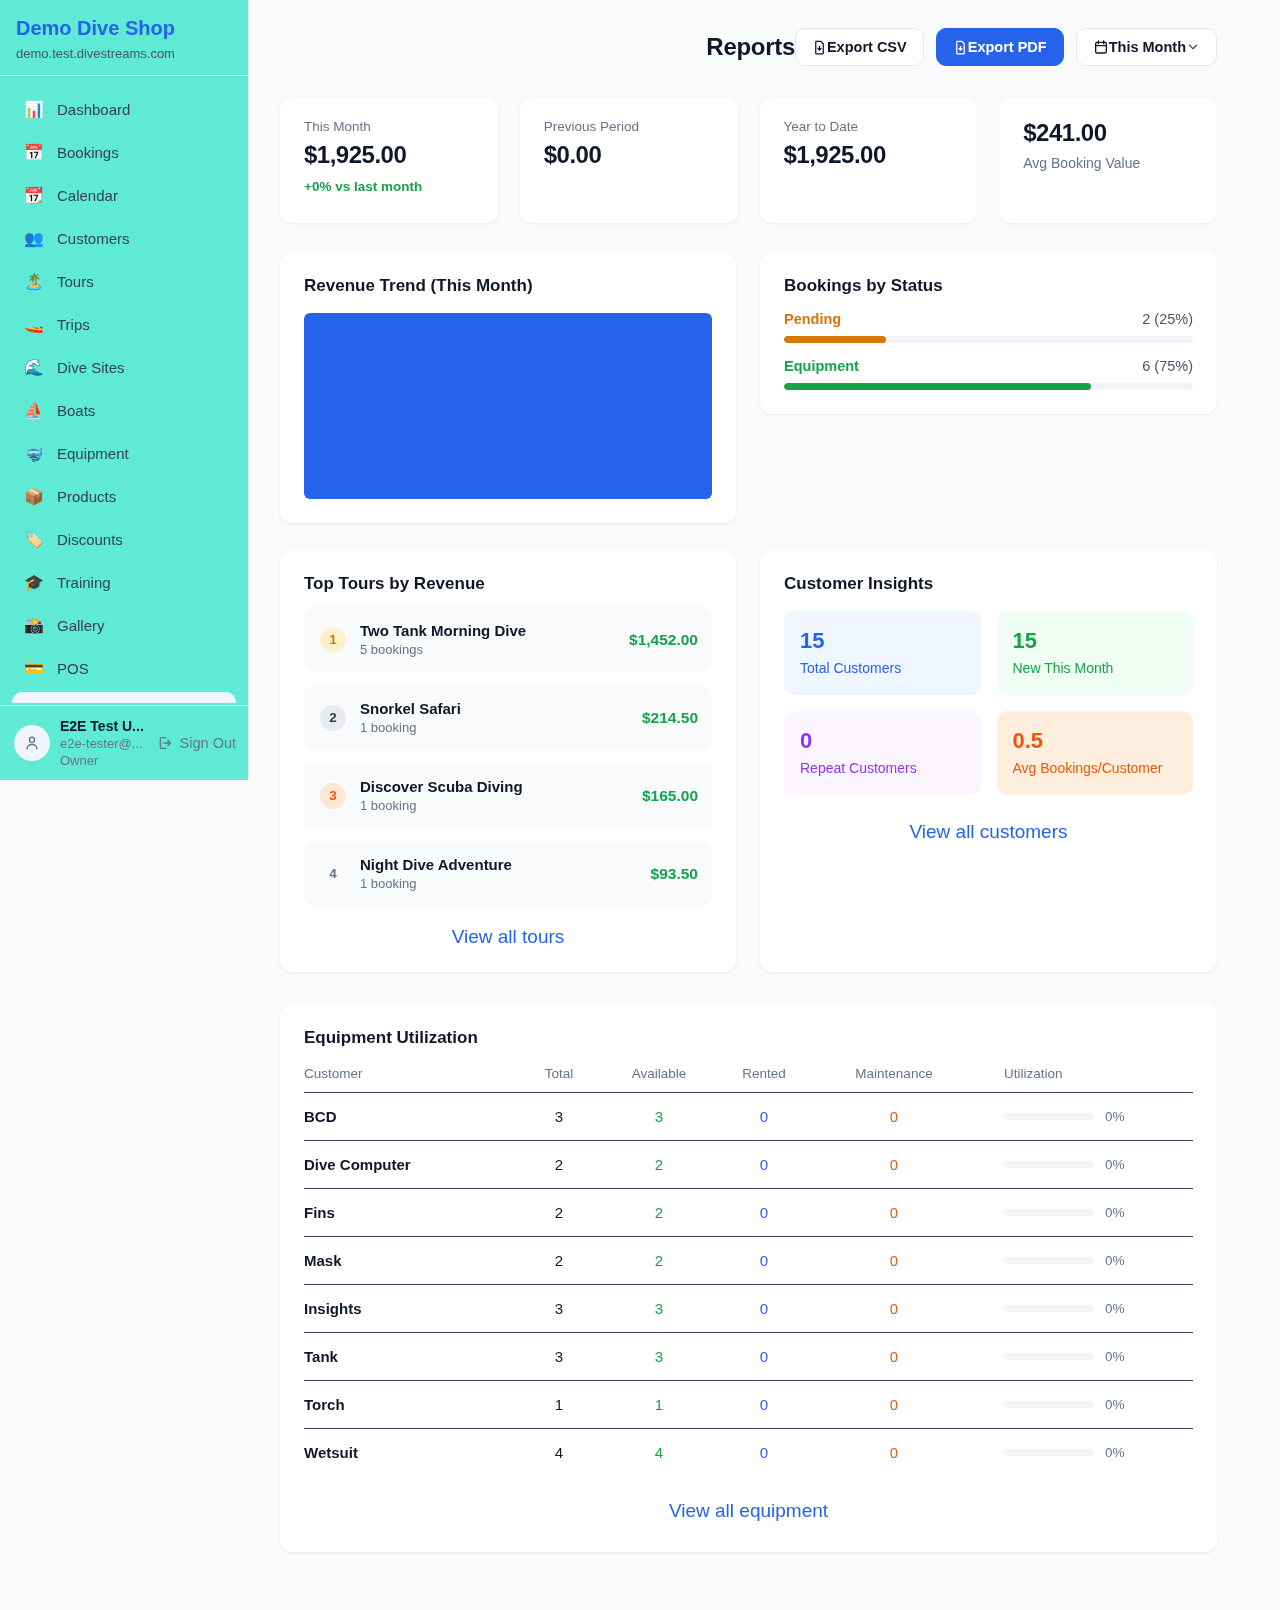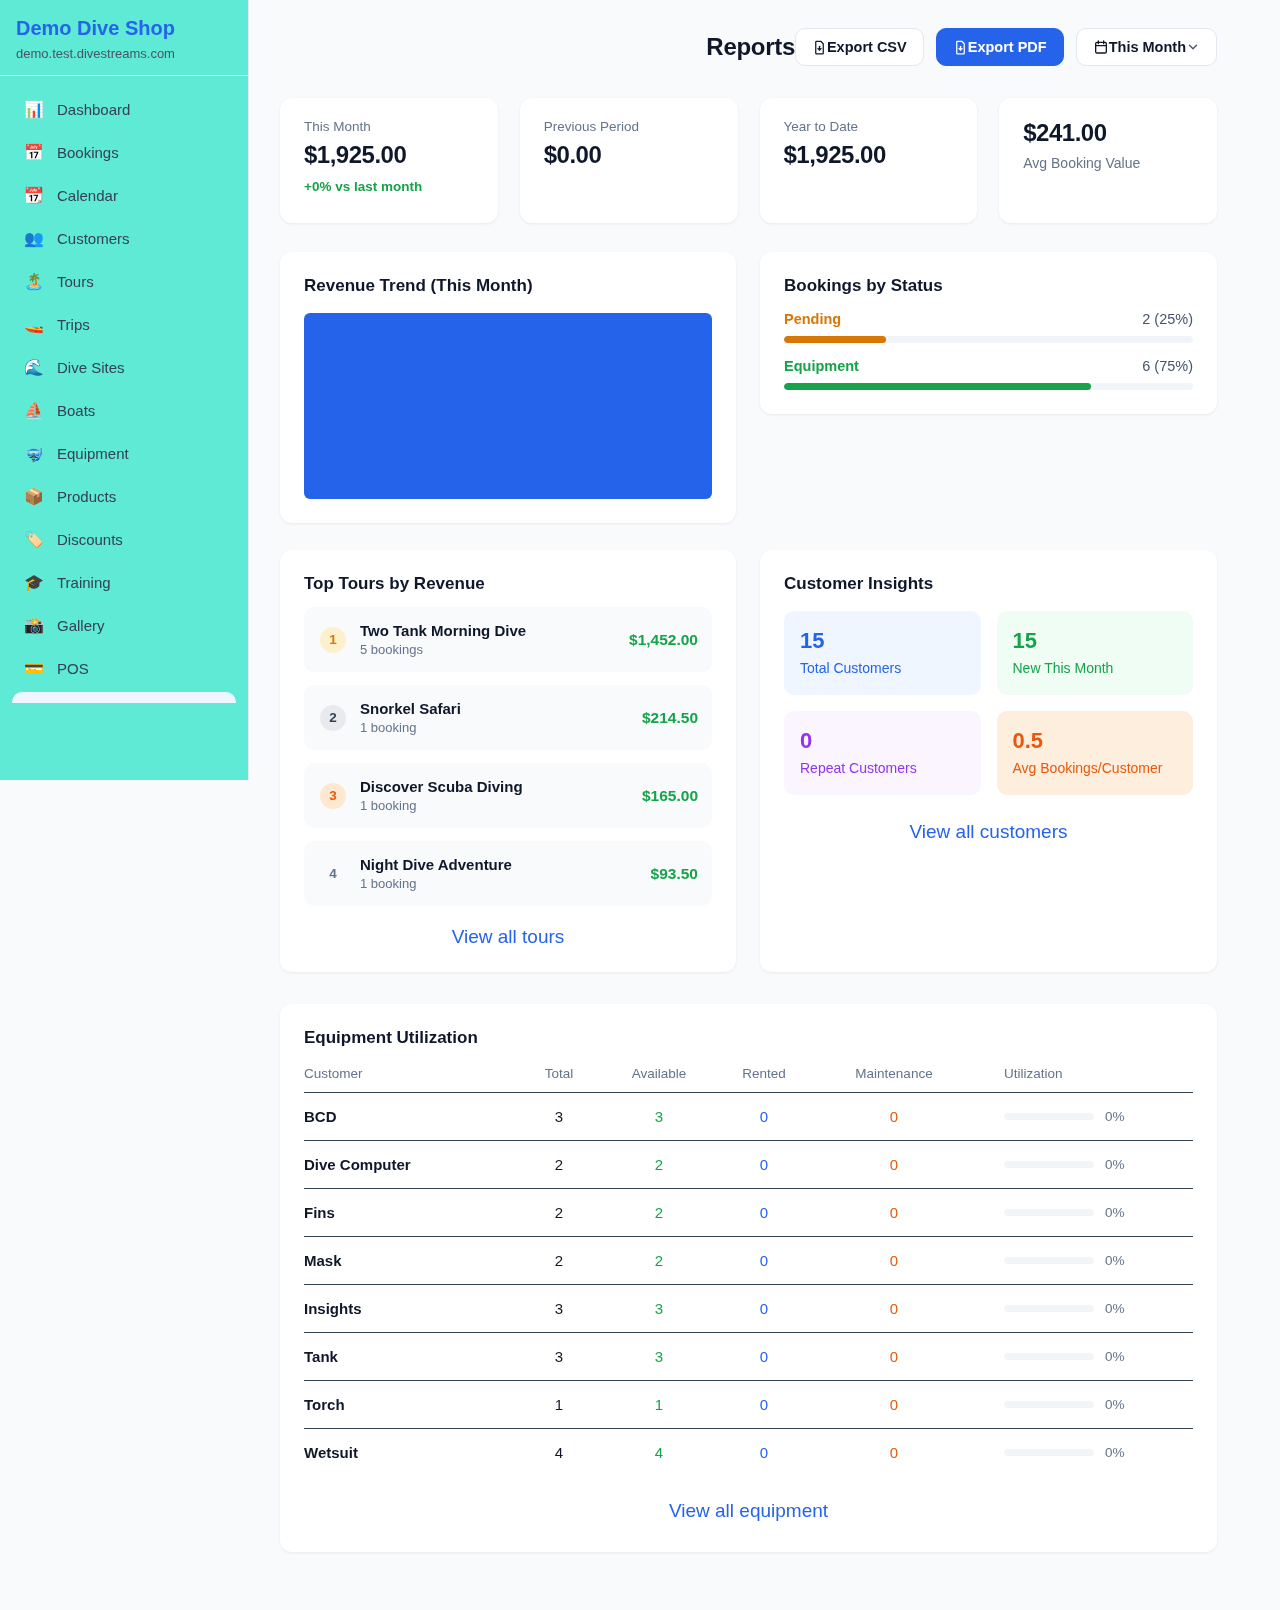--- a/index.html
+++ b/index.html
@@ -150,20 +150,41 @@
     <div class="nav-item">
         <span class="emoji">📸</span>
         <span>Gallery</span>
       </div>
     <div class="nav-item">
         <span class="emoji">💳</span>
         <span>POS</span>
       </div>
     <div class="nav-partial"></div>
   </nav>
+  <div class="sb-user">
+    <div class="avatar">
+      <svg width="20" height="20" viewBox="0 0 24 24" fill="none" stroke="#64748b" stroke-width="1.7" stroke-linecap="round">
+        <circle cx="12" cy="8.2" r="3.1"></circle>
+          <path d="M6.2 19c0-3.2 2.6-5.3 5.8-5.3s5.8 2.1 5.8 5.3"></path>
+      </svg>
+    </div>
+    <div class="user-meta">
+      <div class="user-name">E2E Test U...</div>
+      <div class="user-sub">e2e-tester@...</div>
+      <div class="user-sub">Owner</div>
+    </div>
+    <div class="signout">
+      <svg width="16" height="16" viewBox="0 0 24 24" fill="none" stroke="#64748b" stroke-width="2" stroke-linecap="round" stroke-linejoin="round">
+        <path d="M13 4H7a2 2 0 0 0-2 2v12a2 2 0 0 0 2 2h6"></path>
+          <path d="M16 8l4 4-4 4"></path>
+          <path d="M20 12H10"></path>
+      </svg>
+      <span>Sign Out</span>
+    </div>
+  </div>
 </aside>
 
 <main class="main">
 
   <div class="header-row">
     <h1 class="page-title">Reports</h1>
     <div class="header-actions">
       <button class="btn">
         <svg width="15" height="15" viewBox="0 0 24 24" fill="none" stroke="#0f172a" stroke-width="2" stroke-linecap="round" stroke-linejoin="round">
           <path d="M14 2H7a1 1 0 0 0-1 1v18a1 1 0 0 0 1 1h10a1 1 0 0 0 1-1V6z"></path>

